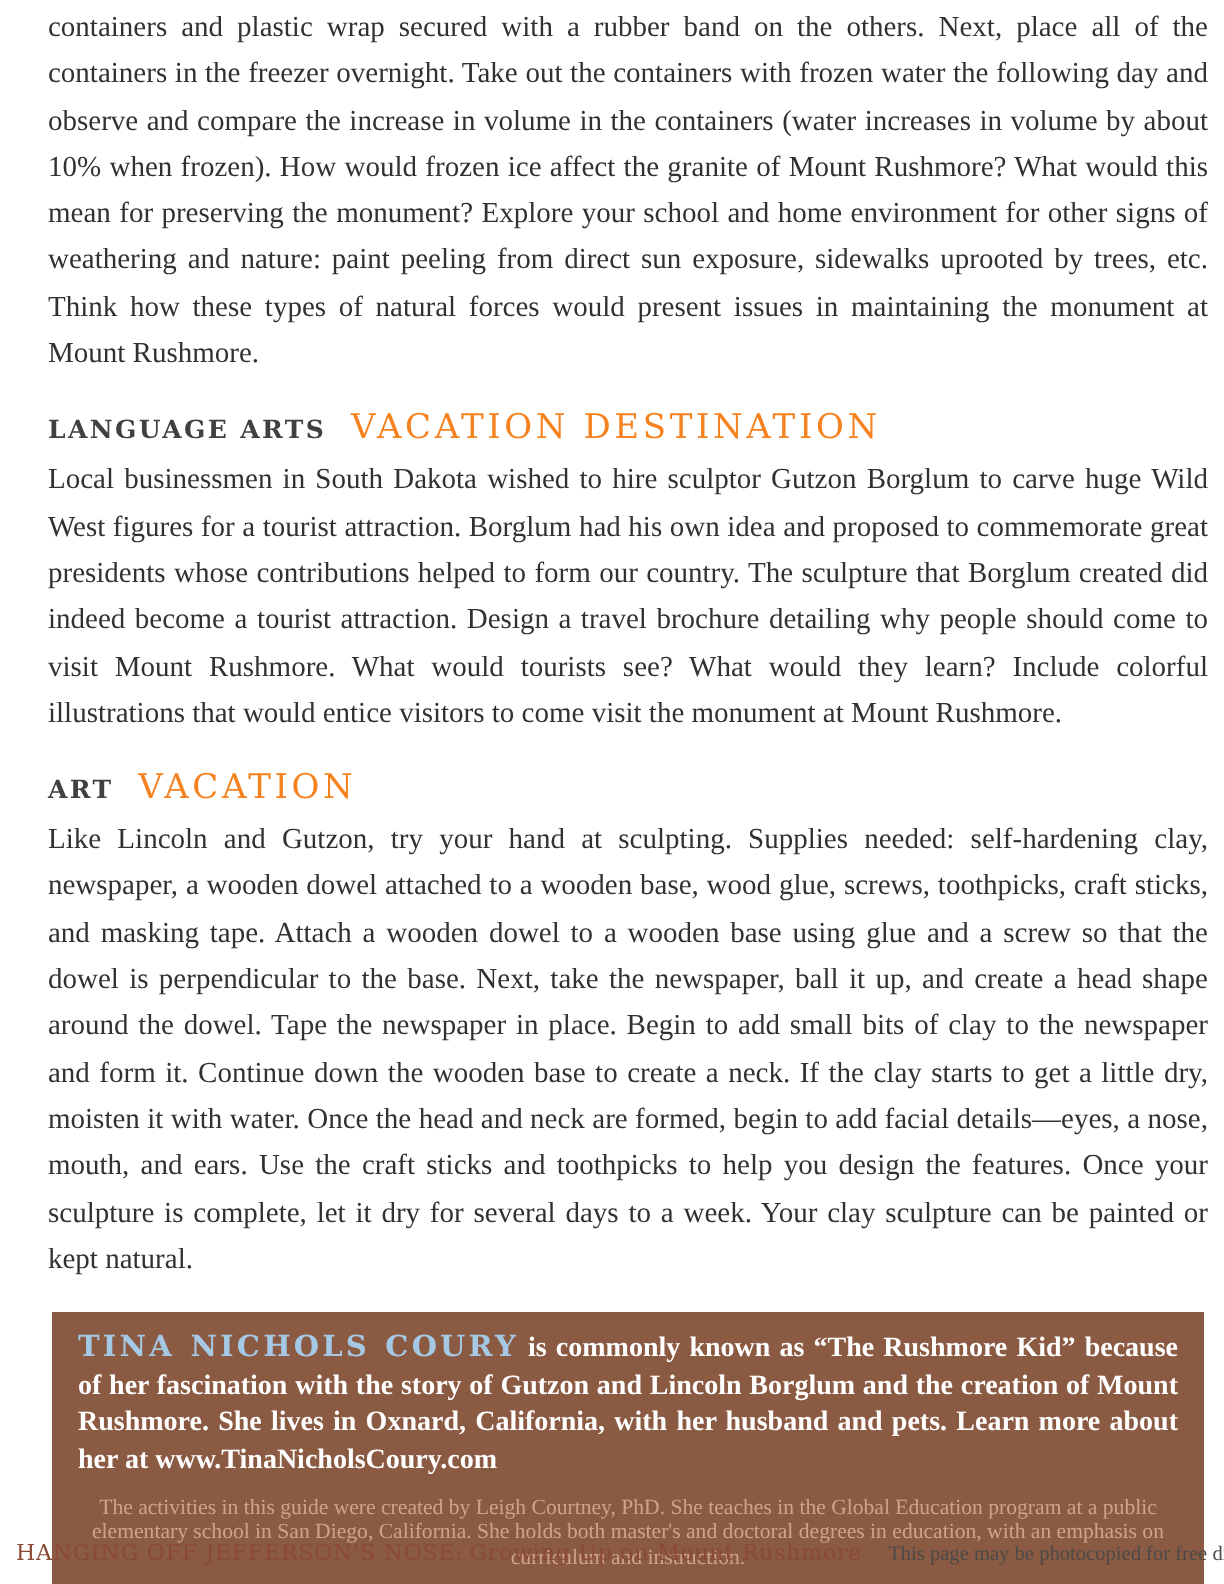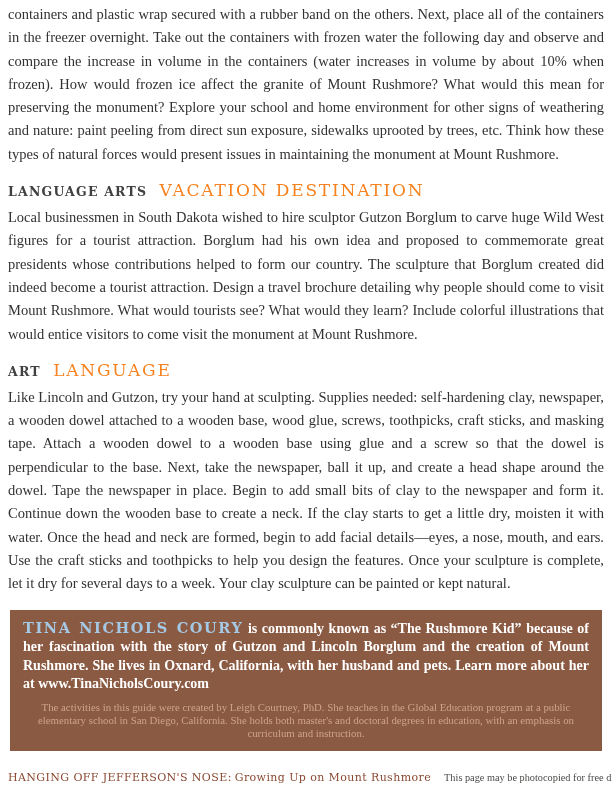--- a/index.html
+++ b/index.html
@@ -4,20 +4,21 @@
 <style>
   * { box-sizing: border-box; }
   html, body { margin: 0; padding: 0; background: #ffffff; }
   .page {
     position: relative;
     width: 612px;
     height: 792px;
     background: #ffffff;
     overflow: hidden;
     font-family: "Liberation Serif", serif;
+    padding-left: 16px;
   }
   .content { padding: 3px 8px 0 8px; }
   p.body-text {
     margin: 0;
     font-size: 14.5px;
     line-height: 23.3px;
     text-align: justify;
     color: #333130;
   }
   h2.section-heading {
@@ -95,21 +96,21 @@
     <p class="body-text">containers and plastic wrap secured with a rubber band on the others. Next, place all of the containers in the freezer overnight. Take out the containers with frozen water the following day and observe and compare the increase in volume in the containers (water increases in volume by about 10% when frozen). How would frozen ice affect the granite of Mount Rushmore? What would this mean for preserving the monument? Explore your school and home environment for other signs of weathering and nature: paint peeling from direct sun exposure, sidewalks uprooted by trees, etc. Think how these types of natural forces would present issues in maintaining the monument at Mount Rushmore.</p>
 
     <h2 class="section-heading">
       <span class="subject">LANGUAGE ARTS</span>
       <span class="title">VACATION DESTINATION</span>
     </h2>
     <p class="body-text">Local businessmen in South Dakota wished to hire sculptor Gutzon Borglum to carve huge Wild West figures for a tourist attraction. Borglum had his own idea and proposed to commemorate great presidents whose contributions helped to form our country. The sculpture that Borglum created did indeed become a tourist attraction. Design a travel brochure detailing why people should come to visit Mount Rushmore. What would tourists see? What would they learn? Include colorful illustrations that would entice visitors to come visit the monument at Mount Rushmore.</p>
 
     <h2 class="section-heading">
       <span class="subject">ART</span>
-      <span class="title">LANGUAGE</span>
+      <span class="title">VACATION</span>
     </h2>
     <p class="body-text">Like Lincoln and Gutzon, try your hand at sculpting. Supplies needed: self-hardening clay, newspaper, a wooden dowel attached to a wooden base, wood glue, screws, toothpicks, craft sticks, and masking tape. Attach a wooden dowel to a wooden base using glue and a screw so that the dowel is perpendicular to the base. Next, take the newspaper, ball it up, and create a head shape around the dowel. Tape the newspaper in place. Begin to add small bits of clay to the newspaper and form it. Continue down the wooden base to create a neck. If the clay starts to get a little dry, moisten it with water. Once the head and neck are formed, begin to add facial details—eyes, a nose, mouth, and ears. Use the craft sticks and toothpicks to help you design the features. Once your sculpture is complete, let it dry for several days to a week. Your clay sculpture can be painted or kept natural.</p>
 
     <div class="bio-box">
       <p class="bio">
         <span class="bio-name">TINA NICHOLS COURY</span>
         <span class="bio-text">is commonly known as “The Rushmore Kid” because of her fascination with the story of Gutzon and Lincoln Borglum and the creation of Mount Rushmore. She lives in Oxnard, California, with her husband and pets. Learn more about her at www.TinaNicholsCoury.com</span>
       </p>
       <p class="credit credit-tan">The activities in this guide were created by Leigh Courtney, PhD. She teaches in the Global Education program at a public elementary school in San Diego, California. She holds both master's and doctoral degrees in education, with an emphasis on curriculum and instruction.</p>
 

